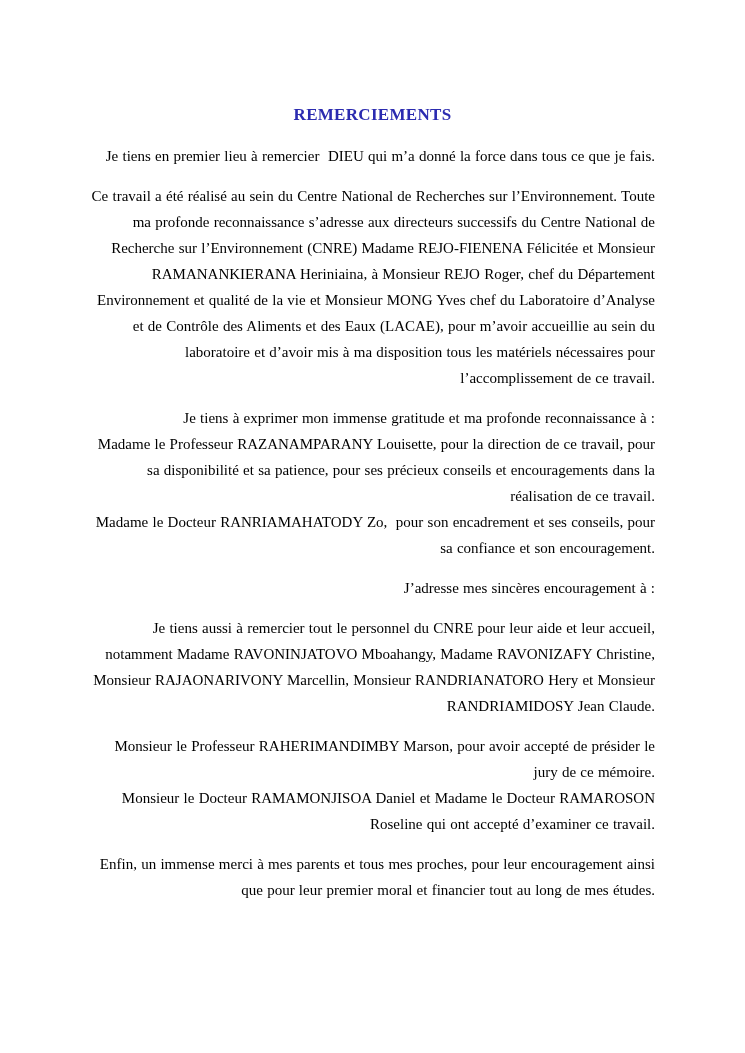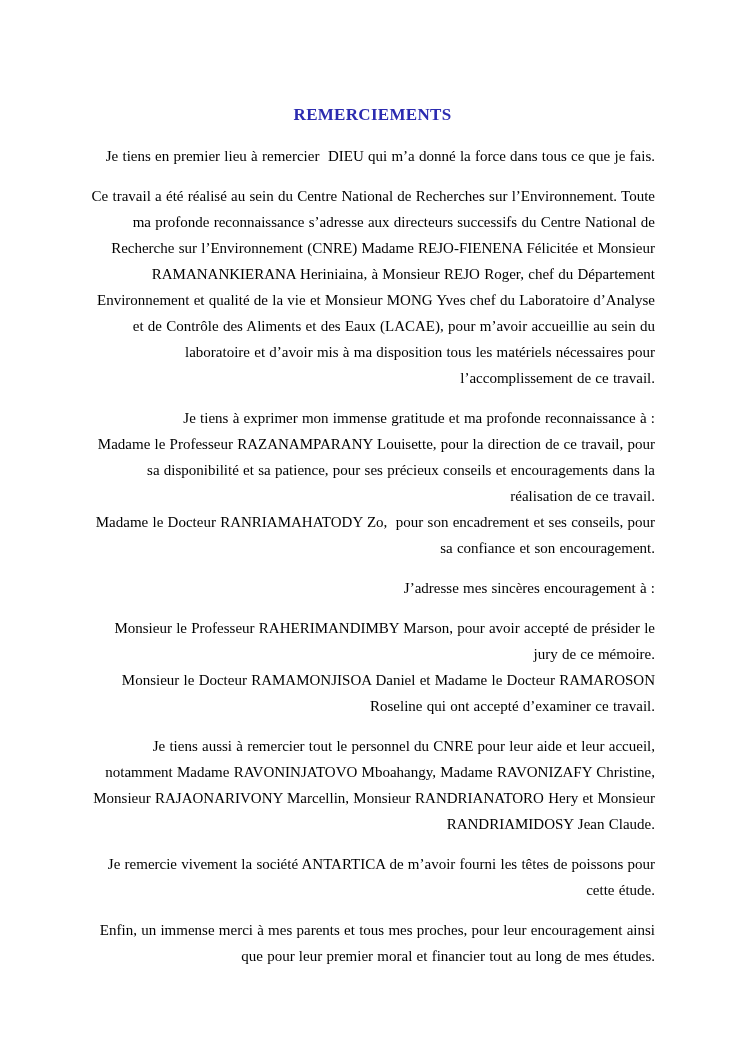--- a/index.html
+++ b/index.html
@@ -43,20 +43,19 @@
 
   <h1 class="doc-title" style="color: rgb(43, 43, 176);">REMERCIEMENTS</h1>
 
   <div class="doc-body">
     <p>Je tiens en premier lieu à remercier  DIEU qui m’a donné la force dans tous ce que je fais.</p>
     <p>Ce travail a été réalisé au sein du Centre National de Recherches sur l’Environnement. Toute ma profonde reconnaissance s’adresse aux directeurs successifs du Centre National de Recherche sur l’Environnement (CNRE) Madame REJO-FIENENA Félicitée et Monsieur RAMANANKIERANA Heriniaina, à Monsieur REJO Roger, chef du Département Environnement et qualité de la vie et Monsieur MONG Yves chef du Laboratoire d’Analyse et de Contrôle des Aliments et des Eaux (LACAE), pour m’avoir accueillie au sein du laboratoire et d’avoir mis à ma disposition tous les matériels nécessaires pour l’accomplissement de ce travail.</p>
     <p>Je tiens à exprimer mon immense gratitude et ma profonde reconnaissance à :
 Madame le Professeur RAZANAMPARANY Louisette, pour la direction de ce travail, pour sa disponibilité et sa patience, pour ses précieux conseils et encouragements dans la réalisation de ce travail.
 Madame le Docteur RANRIAMAHATODY Zo,  pour son encadrement et ses conseils, pour sa confiance et son encouragement.</p>
     <p>J’adresse mes sincères encouragement à :</p>
+    <p>Je tiens aussi à remercier tout le personnel du CNRE pour leur aide et leur accueil, notamment Madame RAVONINJATOVO Mboahangy, Madame RAVONIZAFY Christine, Monsieur RAJAONARIVONY Marcellin, Monsieur RANDRIANATORO Hery et Monsieur RANDRIAMIDOSY Jean Claude.</p>
     <p>Monsieur le Professeur RAHERIMANDIMBY Marson, pour avoir accepté de présider le jury de ce mémoire.
 Monsieur le Docteur RAMAMONJISOA Daniel et Madame le Docteur RAMAROSON Roseline qui ont accepté d’examiner ce travail.</p>
-    <p>Je tiens aussi à remercier tout le personnel du CNRE pour leur aide et leur accueil, notamment Madame RAVONINJATOVO Mboahangy, Madame RAVONIZAFY Christine, Monsieur RAJAONARIVONY Marcellin, Monsieur RANDRIANATORO Hery et Monsieur RANDRIAMIDOSY Jean Claude.</p>
-    <p>Je remercie vivement la société ANTARTICA de m’avoir fourni les têtes de poissons pour cette étude.</p>
     <p>Enfin, un immense merci à mes parents et tous mes proches, pour leur encouragement ainsi que pour leur premier moral et financier tout au long de mes études.</p>
   </div>
 
 </div>
 
 </body></html>

